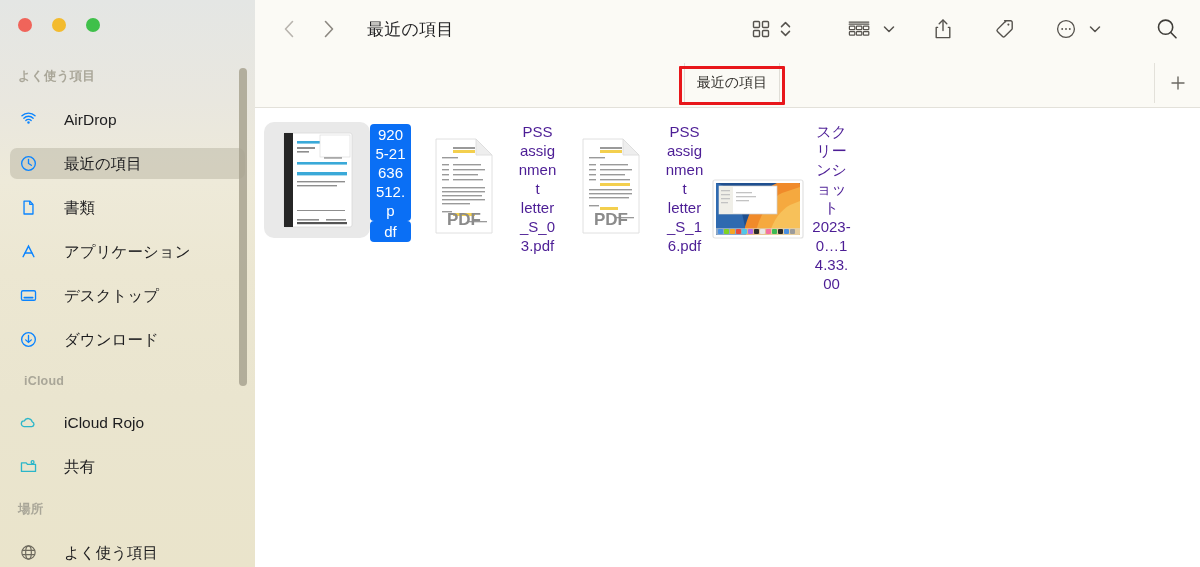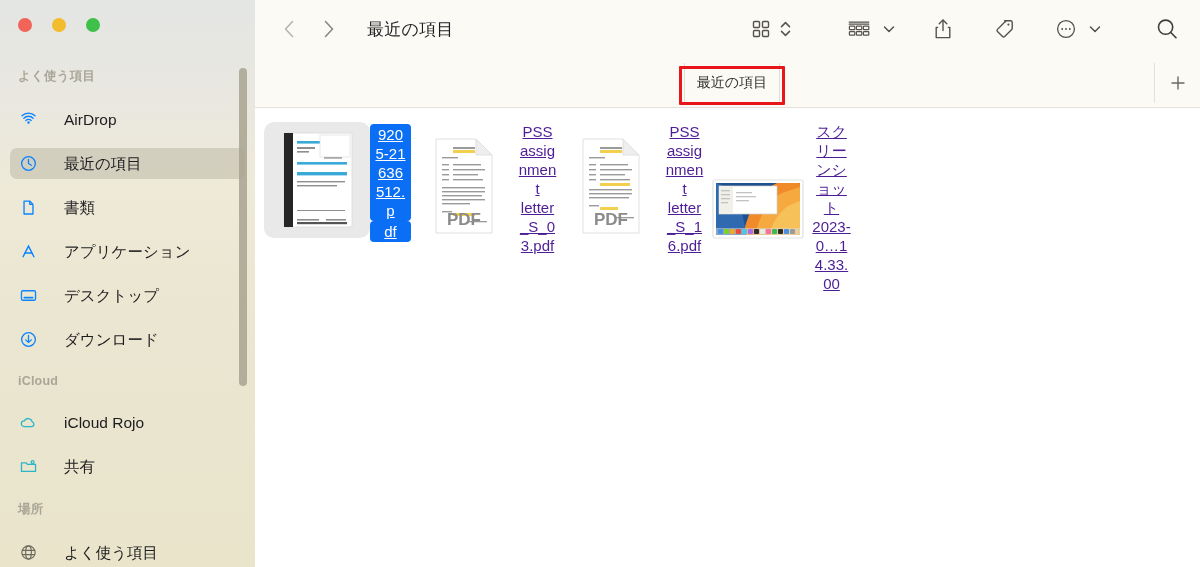--- a/index.html
+++ b/index.html
@@ -90,21 +90,21 @@
     border-radius:10px; margin-bottom:6px;
   }
   .thumbwrap.sel { background:#e9e9e9; }
   .fname {
     font-size:15px; line-height:19px; color:#4c1d95; text-align:center;
     width:134px; word-break:break-all;
   }
   .fname.sel { color:#ffffff; }
   .fname.sel span { background:#0a6ff5; border-radius:4px; padding:1px 4px; box-decoration-break:clone;
                     -webkit-box-decoration-break:clone; }
-  .fname .ln { display:block;text-decoration:underline; }
+  .fname .ln { display:block; }
 </style>
 </head>
 <body>
 
 <div class="window">
 
   <div class="sidebar">
 
     <div class="traffic">
       <div class="light red"></div>
@@ -183,21 +183,21 @@
           <svg width="19" height="19" viewBox="0 0 20 20">
               <g fill="none" stroke="#0a84ff" stroke-width="1.4" stroke-linecap="round">
             <circle cx="10" cy="10" r="7.2"></circle>
             <path d="M10 5.8v7.2M7 10.4l3 2.7 3-2.7"></path>
           </g>
             </svg>
         </span>
         <span class="sb-label">ダウンロード</span>
       </div>
 
-      <div class="sb-section" style="padding-top:18px;">iCloud</div>
+      <div class="sb-section" style="padding-top:18px;margin-left:6px;">iCloud</div>
 
       <div class="sb-item">
         <span class="sb-ico">
           <svg width="19" height="19" viewBox="0 0 20 20">
               <path d="M5.3 14.3a3 3 0 0 1 .3-6 4.4 4.4 0 0 1 8.3 1.1 2.5 2.5 0 0 1-.4 4.9z" fill="none" stroke="#2bb6c9" stroke-width="1.4" stroke-linejoin="round"></path>
             </svg>
         </span>
         <span class="sb-label">iCloud Rojo</span>
       </div>
 

